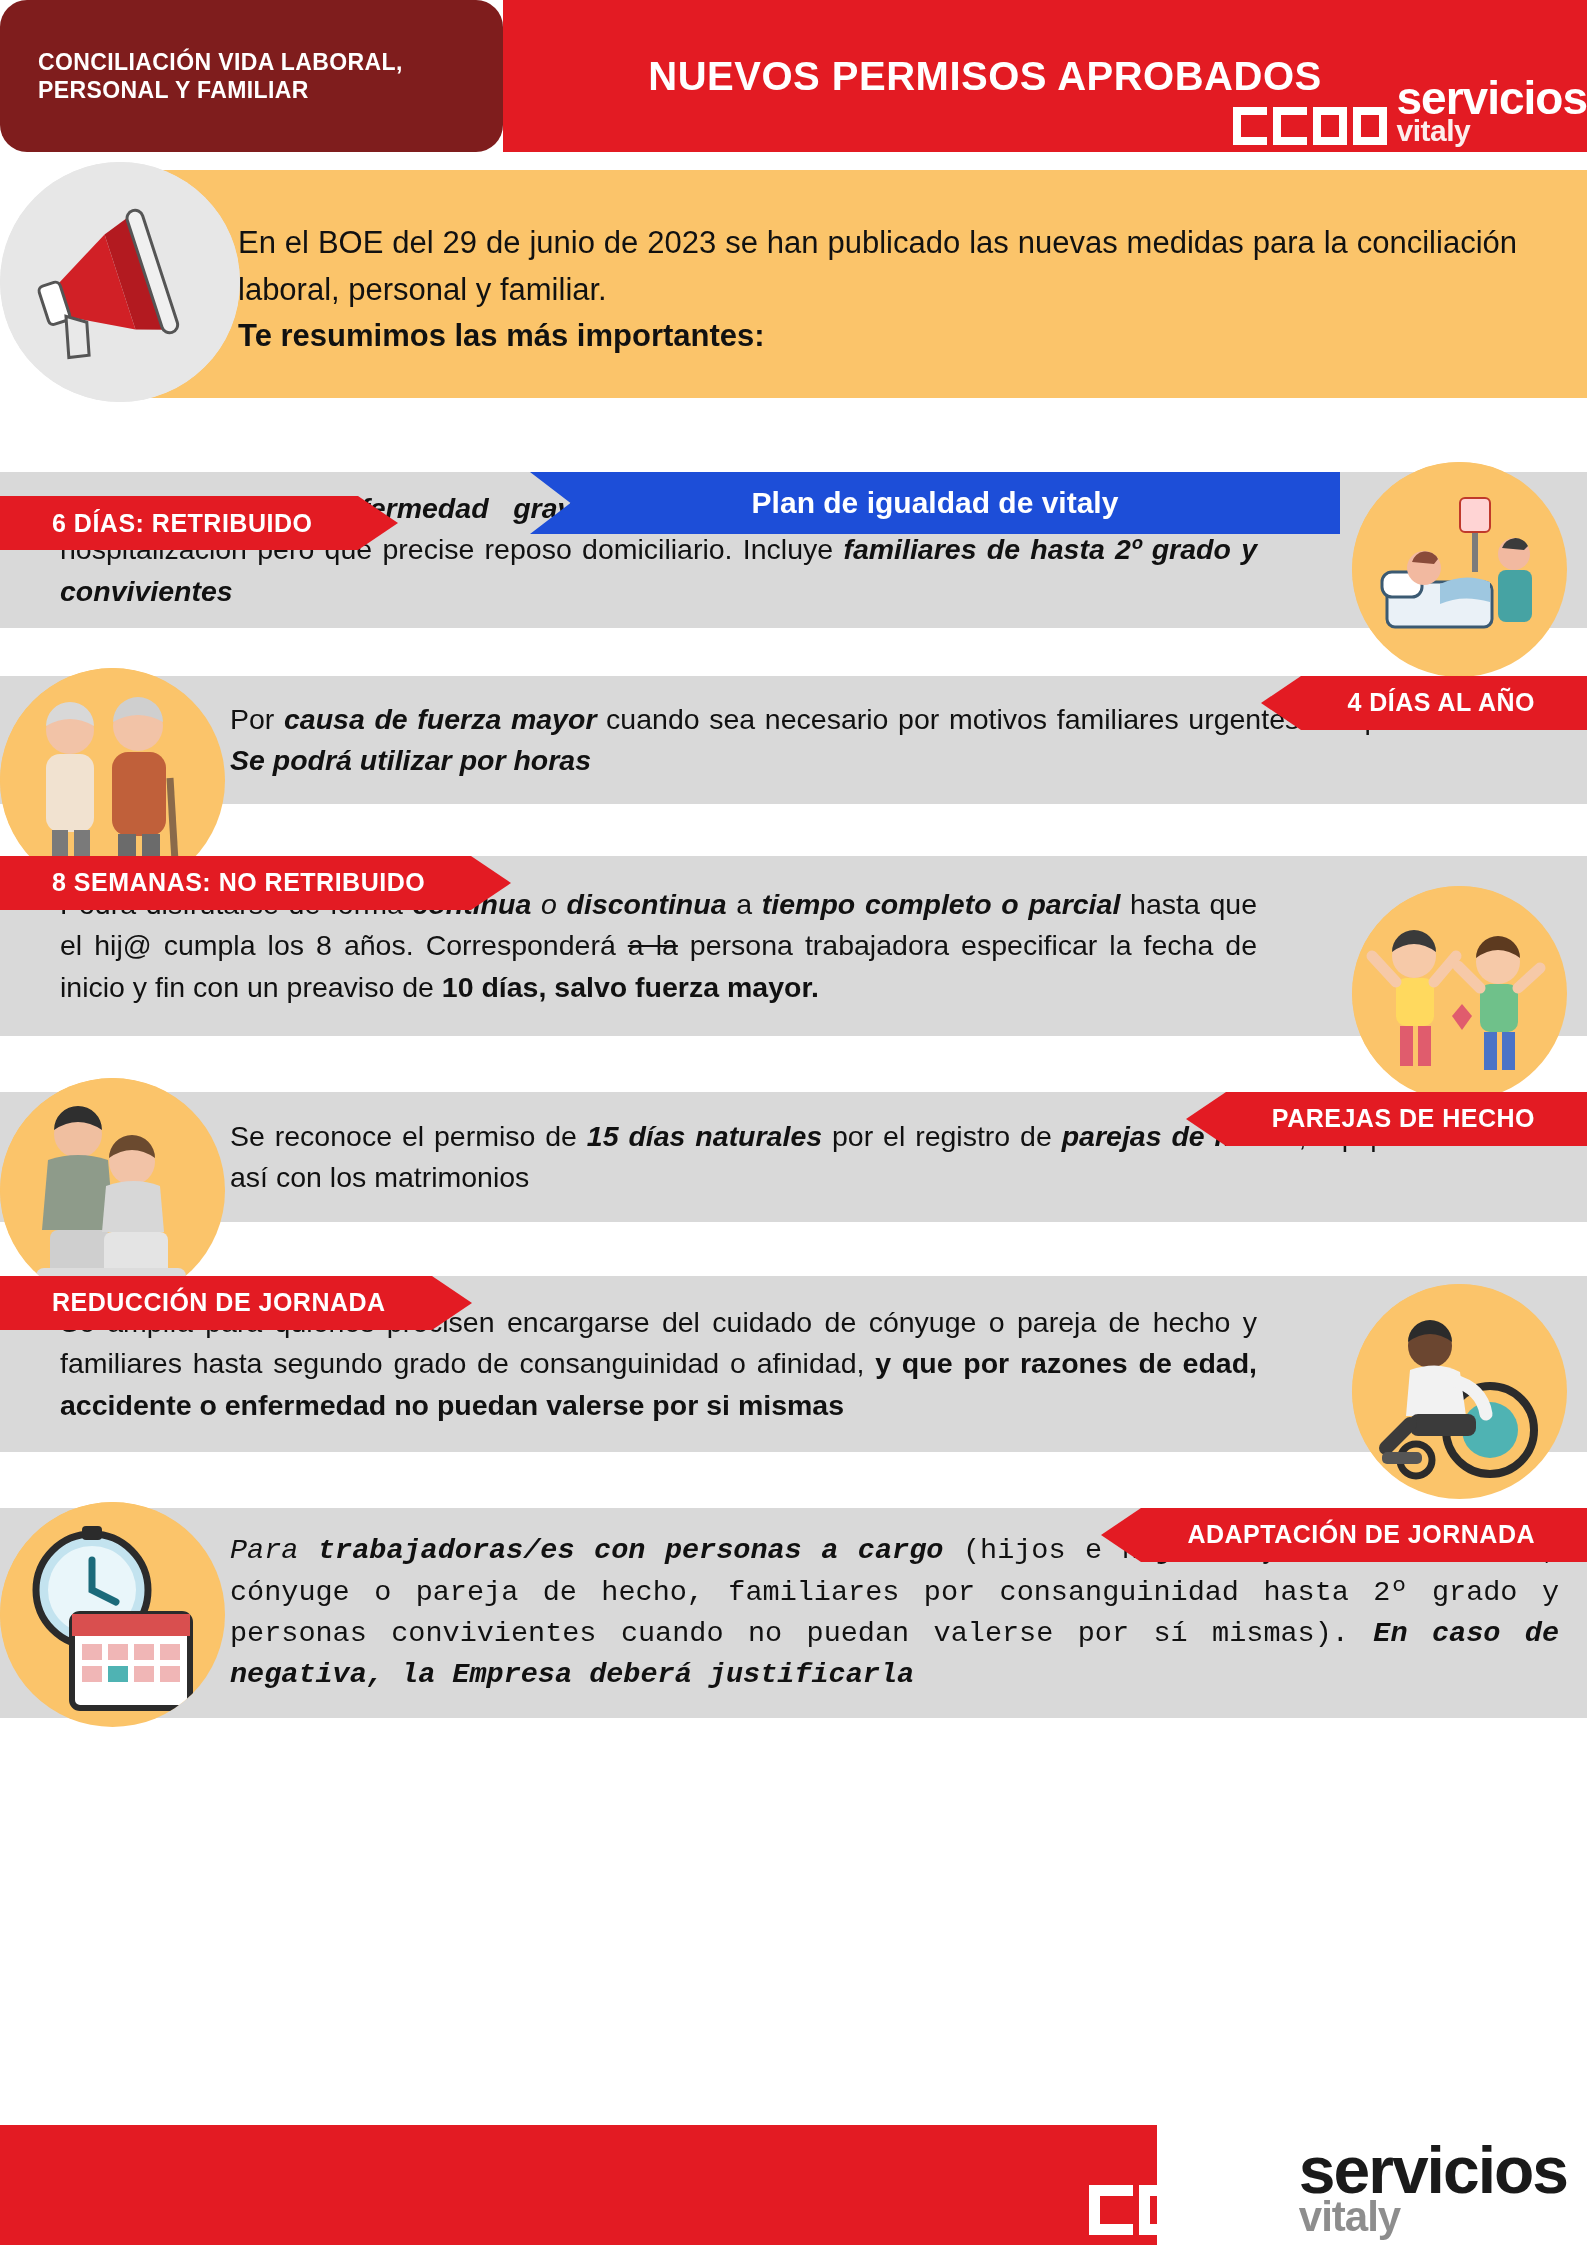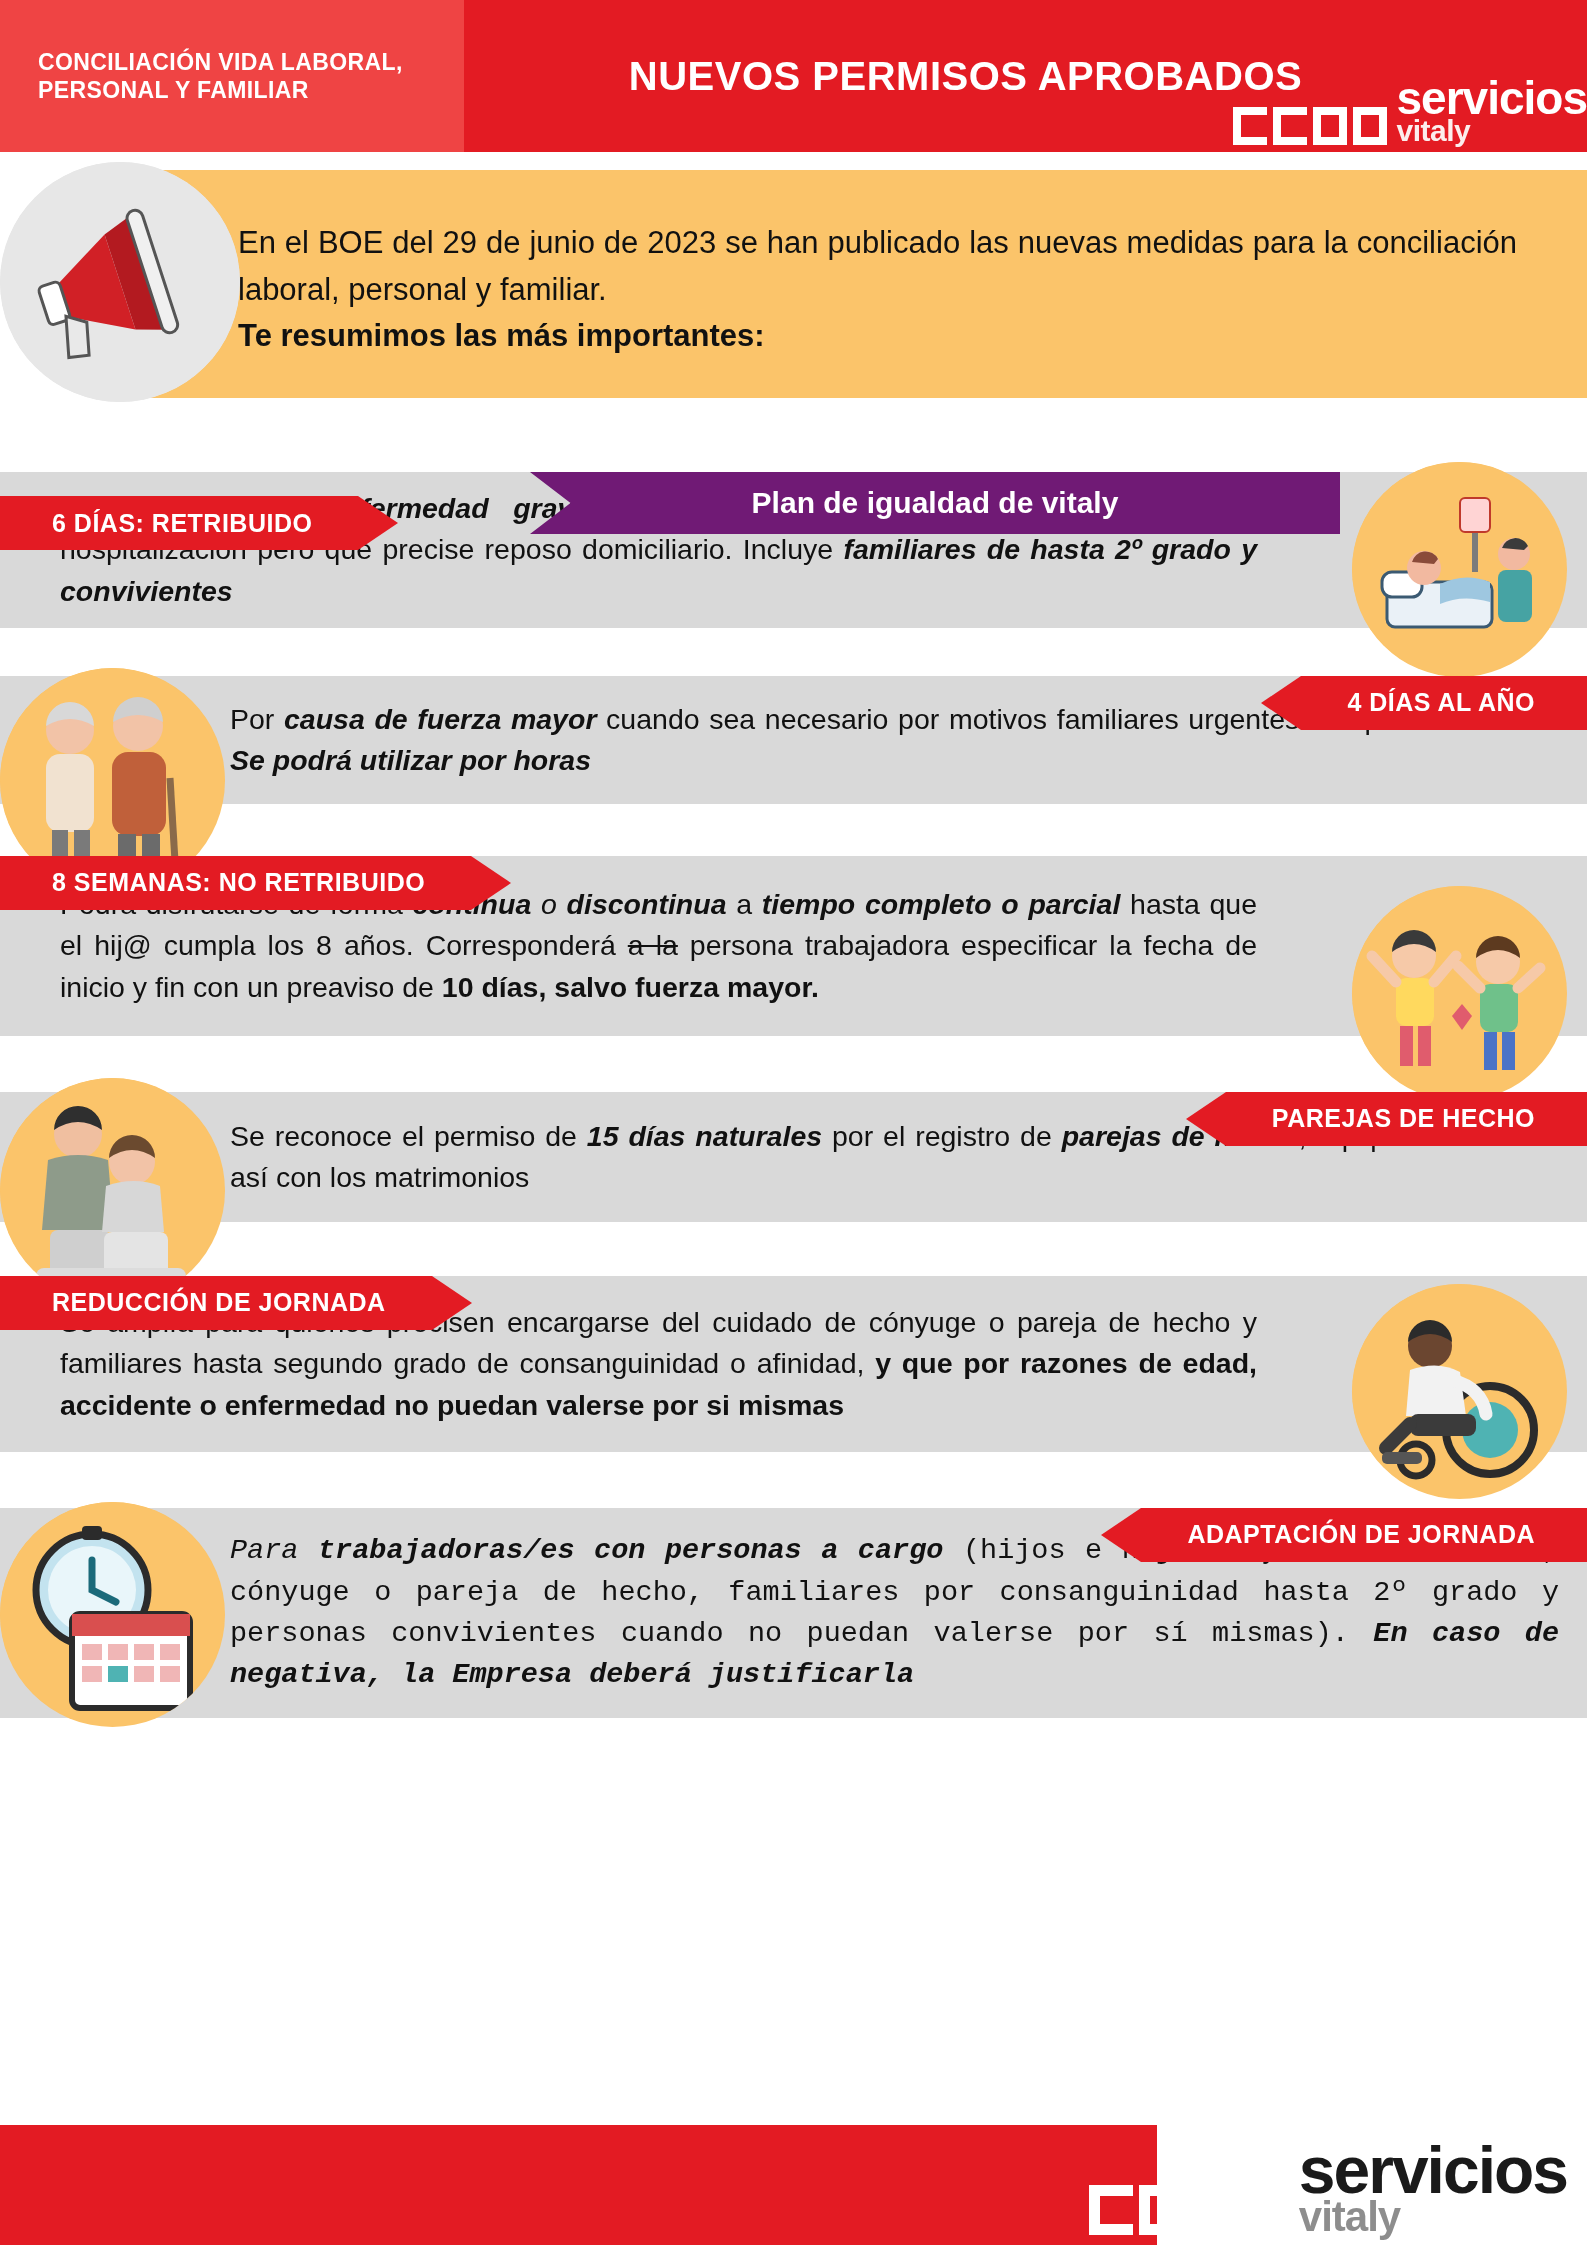--- a/index.html
+++ b/index.html
@@ -6,24 +6,25 @@
   html, body {
     width: 1587px;
     background: #ffffff;
     font-family: "Liberation Sans", sans-serif;
   }
   body { position: relative; width: 1587px; height: 2245px; overflow: hidden; }
 
   
   .header { display: flex; height: 152px; width: 100%; }
   .header-left {
-    background: #ef4444;
-    width: 464px;
+    background: #7f1d1d;
+    width: 503px;
     display: flex; align-items: center;
     padding: 0 38px;
+    border-radius: 27px;
   }
   .header-left-text {
     color: #ffffff;
     font-weight: bold;
     font-size: 23px;
     line-height: 1.22;
     letter-spacing: .4px;
   }
   .header-right {
     background: #e31b23;
@@ -164,21 +165,21 @@
   .ccoo-c-white { width: 44px; height: 50px; border: 11px solid #ffffff; border-right: none; }
   .ccoo-o-white { width: 44px; height: 50px; border: 11px solid #ffffff; }
   .footer-words { margin-left: 16px; line-height: .86; }
   .footer-serv { color: #1a1a1a; font-weight: bold; font-size: 66px; letter-spacing: -2px; display: block; }
   .footer-vitaly { color: #8d8d8d; font-weight: bold; font-size: 42px; letter-spacing: -1px; display: block; }
 
   .plan-ribbon {
     position: absolute;
     top: 0; left: 530px;
     width: 810px; height: 62px;
-    background: #701a75;
+    background: #1d4ed8;
     color: #fff; font-weight: bold; font-size: 30px;
     display: flex; align-items: center; justify-content: center;
     clip-path: polygon(0 0, 100% 0, 100% 100%, 0 100%, 5% 50%);
     z-index: 6;
   }
   .plan-ribbon::after {
     content: ""; position: absolute; right: -46px; top: 0;
     border-top: 31px solid transparent;
     border-bottom: 31px solid transparent;
     border-left: 46px solid #e31b23;

